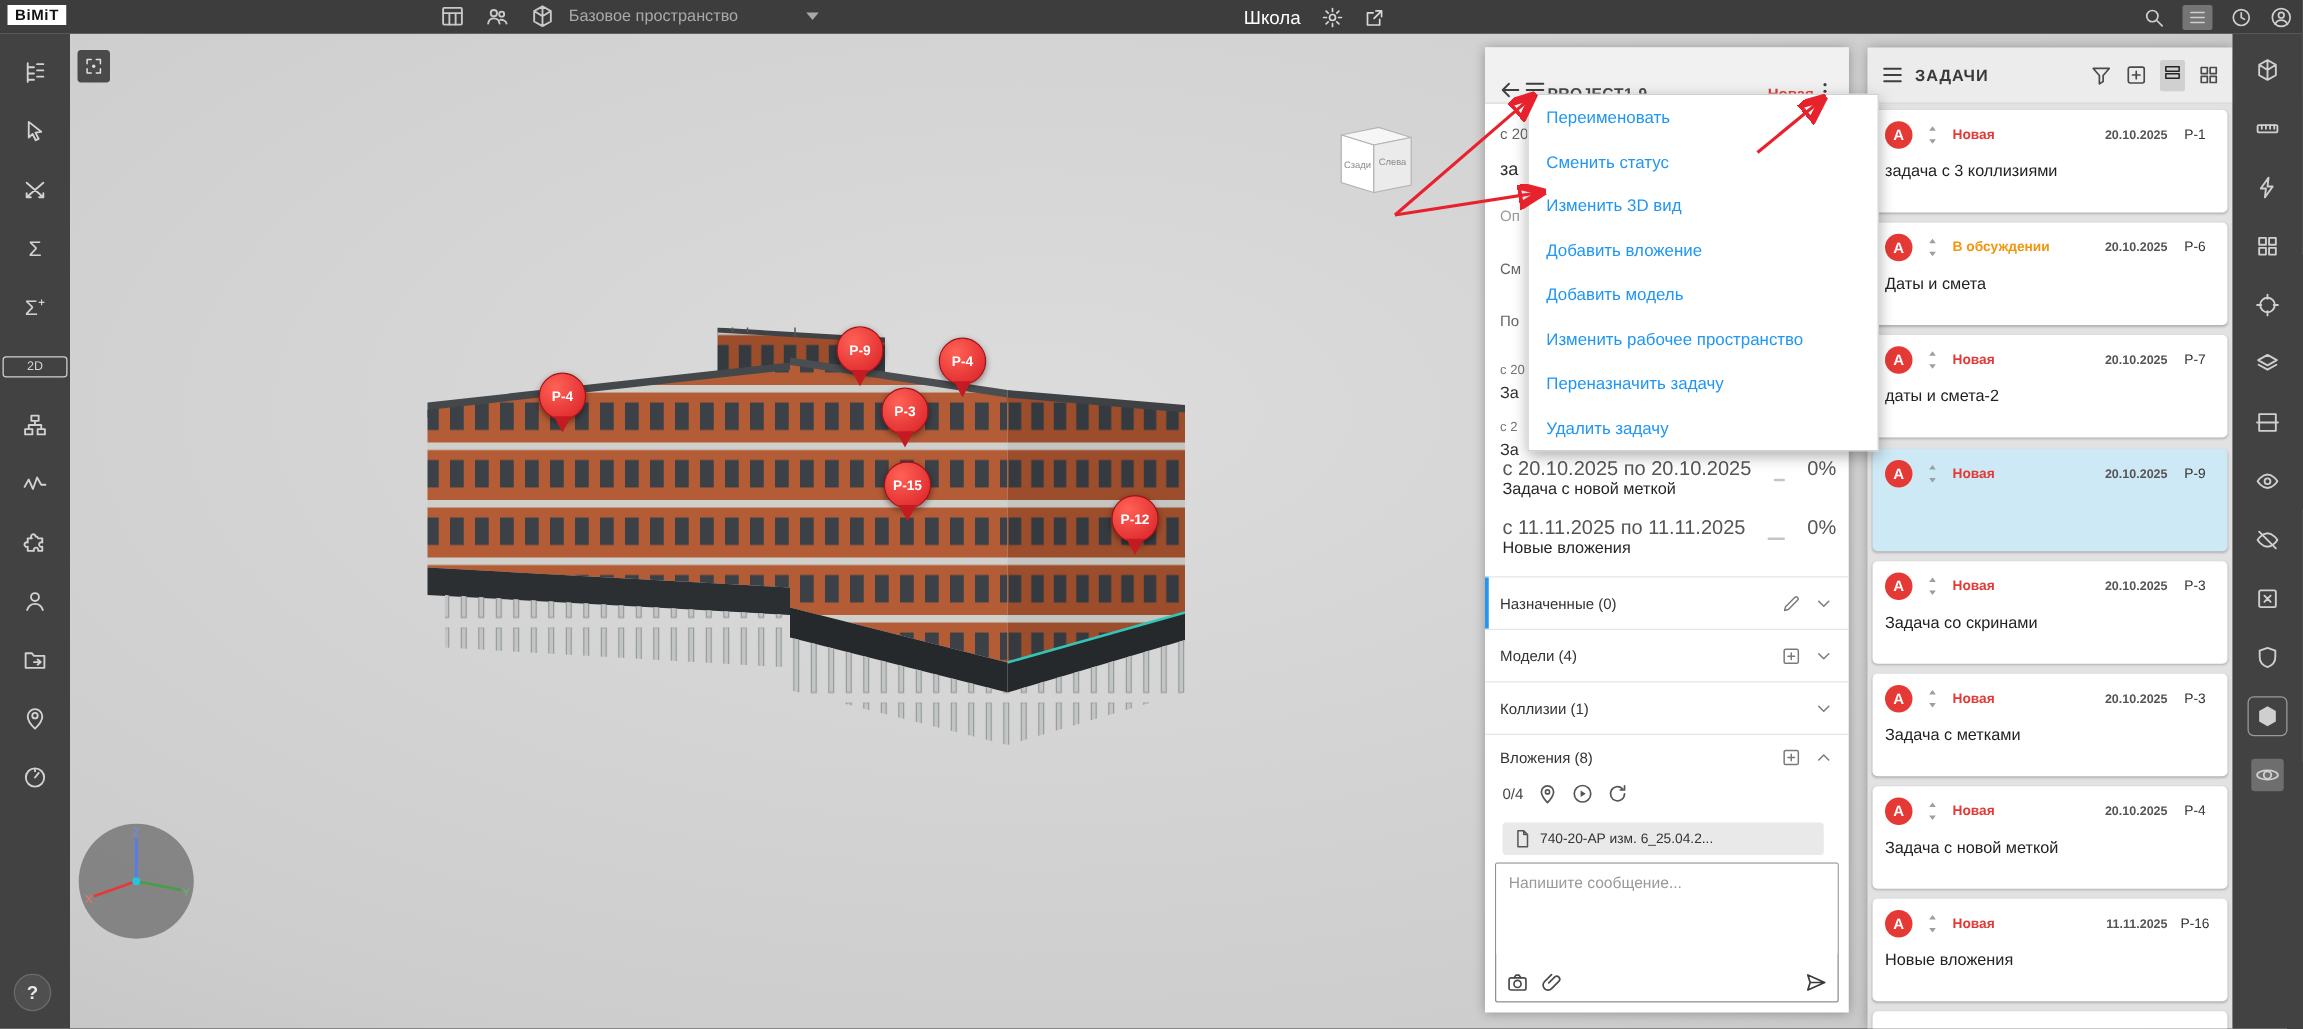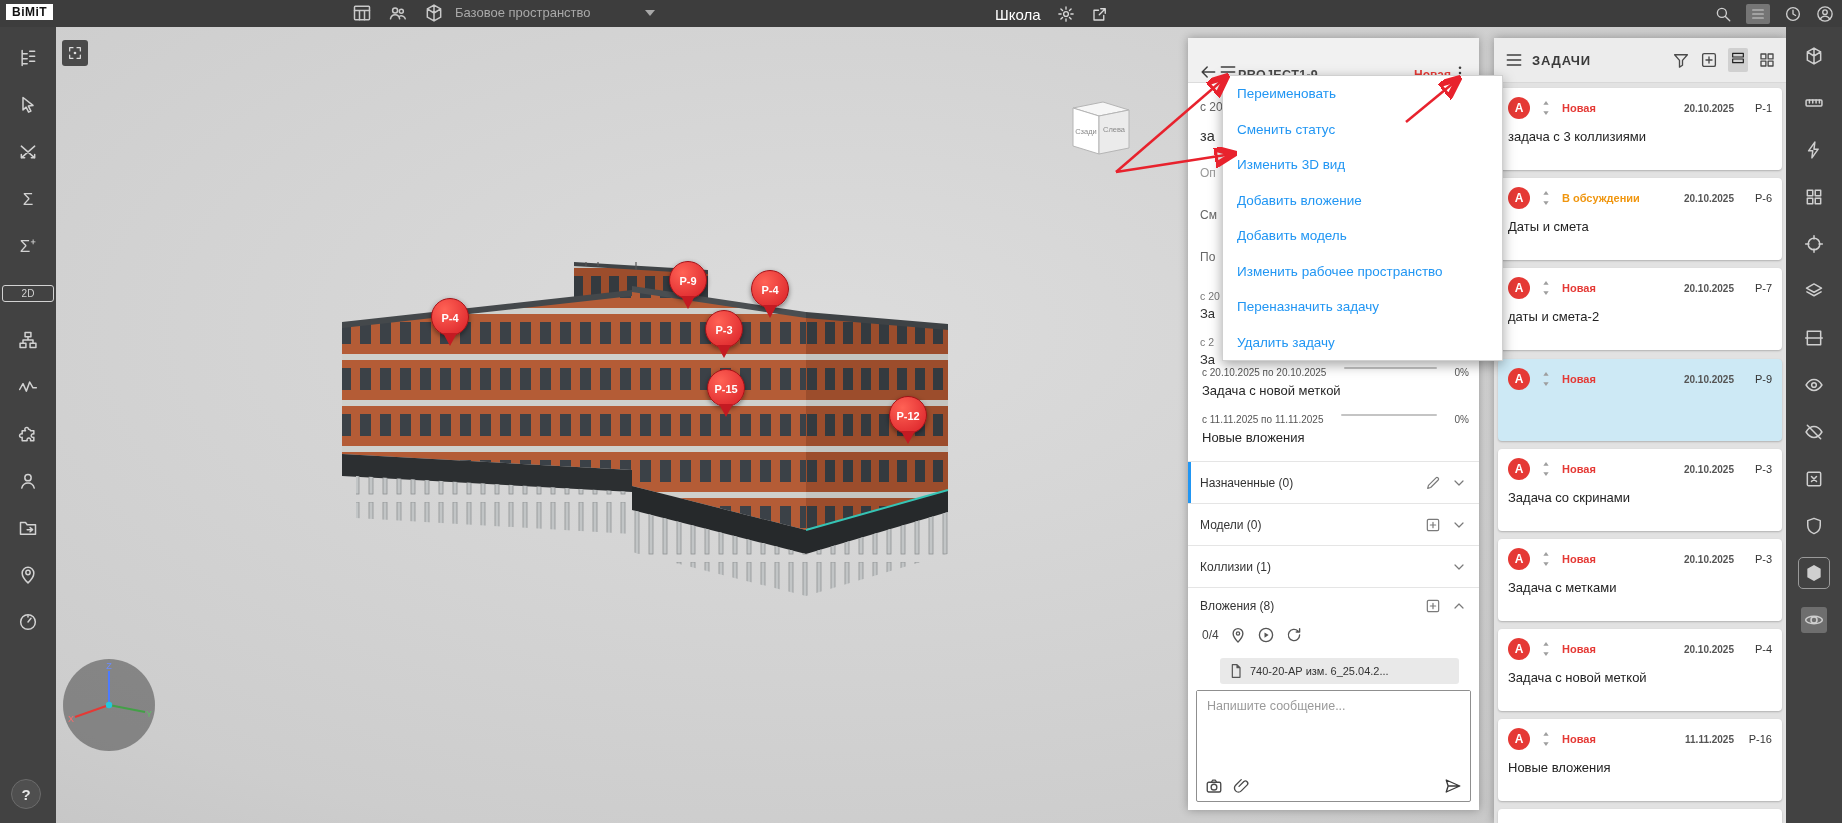--- a/index.html
+++ b/index.html
@@ -44,28 +44,28 @@
   
   .detail-panel{position:absolute;left:1188px;top:38px;width:291px;bottom:13px;background:#fff;z-index:30;box-shadow:0 0 9px rgba(0,0,0,.30)}
   .dp-header{position:absolute;left:0;top:0;right:0;height:45px;background:#f1f1f1;border-bottom:1px solid #dcdcdc;display:flex;align-items:flex-end;padding:0 10px;color:#3f3f3f}
   .dp-title{flex:1;font-size:12.5px;font-weight:bold;color:#4a4a4a;letter-spacing:.3px}
   .dp-status{font-size:12px;font-weight:bold;color:#e53935}
   .frag{position:absolute;left:12px;font-size:12px;color:#666;white-space:nowrap}
   .frag.big{font-size:14.5px;color:#2f2f2f}
   .frag.big2{font-size:13px;color:#2f2f2f}
   .frag.sm{font-size:10.5px;color:#777}
   .frag.dim{color:#999}
-  .drow{position:absolute;left:14px;right:10px;display:flex;align-items:flex-start;gap:18px;font-size:10px;color:#555}
+  .drow{position:absolute;left:14px;right:10px;display:flex;align-items:flex-end;gap:18px;font-size:16px;color:#555}
   .dr-track{flex:1;height:2px;background:#c4c4c4;border-radius:1px}
   .drow-title{position:absolute;left:14px;font-size:13px;color:#262626}
   .sec{position:absolute;left:0;right:0;height:42px;border-top:1px solid #e5e5e5;display:flex;align-items:center;justify-content:space-between;padding:0 12px;font-size:12px;color:#333}
   .sec-icons{display:flex;align-items:center;gap:10px;color:#7a7a7a}
   .accent{position:absolute;left:0;top:423px;width:3px;height:42px;background:#2196f3}
   .counter-row{position:absolute;left:14px;top:588px;display:flex;align-items:center;gap:10px;font-size:12px;color:#444}
-  .chip{position:absolute;left:32px;right:20px;top:620px;height:26px;background:#e9e9e9;border-radius:3px;display:flex;align-items:center;gap:6px;padding:0 8px;font-size:11px;color:#333}
+  .chip{position:absolute;left:14px;right:20px;top:620px;height:26px;background:#e9e9e9;border-radius:3px;display:flex;align-items:center;gap:6px;padding:0 8px;font-size:11px;color:#333}
   .chip span{white-space:nowrap;overflow:hidden;text-overflow:ellipsis}
   .composer{position:absolute;left:8px;right:8px;top:652px;height:112px;border:1.5px solid #8f8f8f;border-radius:2px;background:#fff}
   .composer textarea{border:none;outline:none;resize:none;width:100%;height:72px;padding:8px 10px;font-family:"Liberation Sans",sans-serif;font-size:12.5px;color:#404040}
   .composer textarea::placeholder{color:#9a9a9a}
   .comp-bar{position:absolute;left:8px;right:8px;bottom:6px;display:flex;align-items:center;gap:10px;color:#4a4a4a}
   .comp-send{margin-left:auto;color:#3a3a3a}
 
   
   .context-menu{position:absolute;left:1222px;top:75px;width:281px;height:286px;background:#fff;border:1px solid #d0d0d0;box-shadow:0 4px 12px rgba(0,0,0,.35);z-index:60;display:flex;flex-direction:column}
   .cm-item{flex:1;display:flex;align-items:center;padding-left:14px;font-size:13.5px;color:#2196f3;white-space:nowrap}
@@ -78,21 +78,21 @@
   .tp-actions{margin-left:auto;display:flex;align-items:center;gap:10px;color:#4a4a4a}
   .toggle-active{background:#d0d0d0;border-radius:2px;padding:2px;color:#222}
   .card{position:absolute;left:4px;width:284px;height:82px;background:#fff;border-radius:4px;box-shadow:0 1px 2px rgba(0,0,0,.22)}
   .card.selected{background:#cde9f5}
   .c-row{display:flex;align-items:center;gap:6px;padding:9px 10px 0 10px}
   .avatar{width:22px;height:22px;border-radius:50%;background:#e53935;color:#fff;font-size:12px;font-weight:bold;display:flex;align-items:center;justify-content:center;flex:none}
   .prio{color:#9e9e9e;width:14px;height:14px}
   .status{font-size:11px;font-weight:bold;color:#e53935}
   .status.discuss{color:#f0960f}
   .c-date{margin-left:auto;font-size:10px;font-weight:bold;color:#555}
-  .c-id{font-size:11px;color:#333;width:32px;text-align:right}
+  .c-id{font-size:11px;color:#333;width:32px;text-align:center}
   .c-title{padding:10px 10px 0 10px;font-size:13px;color:#222;white-space:nowrap;overflow:hidden;text-overflow:ellipsis}
 
   
   .annotations{position:absolute;left:0;top:0;width:1842px;height:823px;z-index:80;pointer-events:none}
   .annotations path{stroke:#e8222d;stroke-width:2.5;fill:none}
 </style>
 </head>
 <body>
 
 <svg width="0" height="0" style="position:absolute">
@@ -599,21 +599,21 @@
       <span class="sec-icons">
         <svg class="ic s16">
             <use href="#i-pencil"></use>
           </svg>
         <svg class="ic s16">
             <use href="#i-chevd"></use>
           </svg>
       </span>
     </div>
     <div class="sec" style="top:465px">
-      <span>Модели (0)</span>
+      <span>Модели (4)</span>
       <span class="sec-icons">
         <svg class="ic s16">
             <use href="#i-plussq"></use>
           </svg>
         <svg class="ic s16">
             <use href="#i-chevd"></use>
           </svg>
       </span>
     </div>
     <div class="sec" style="top:507px">

